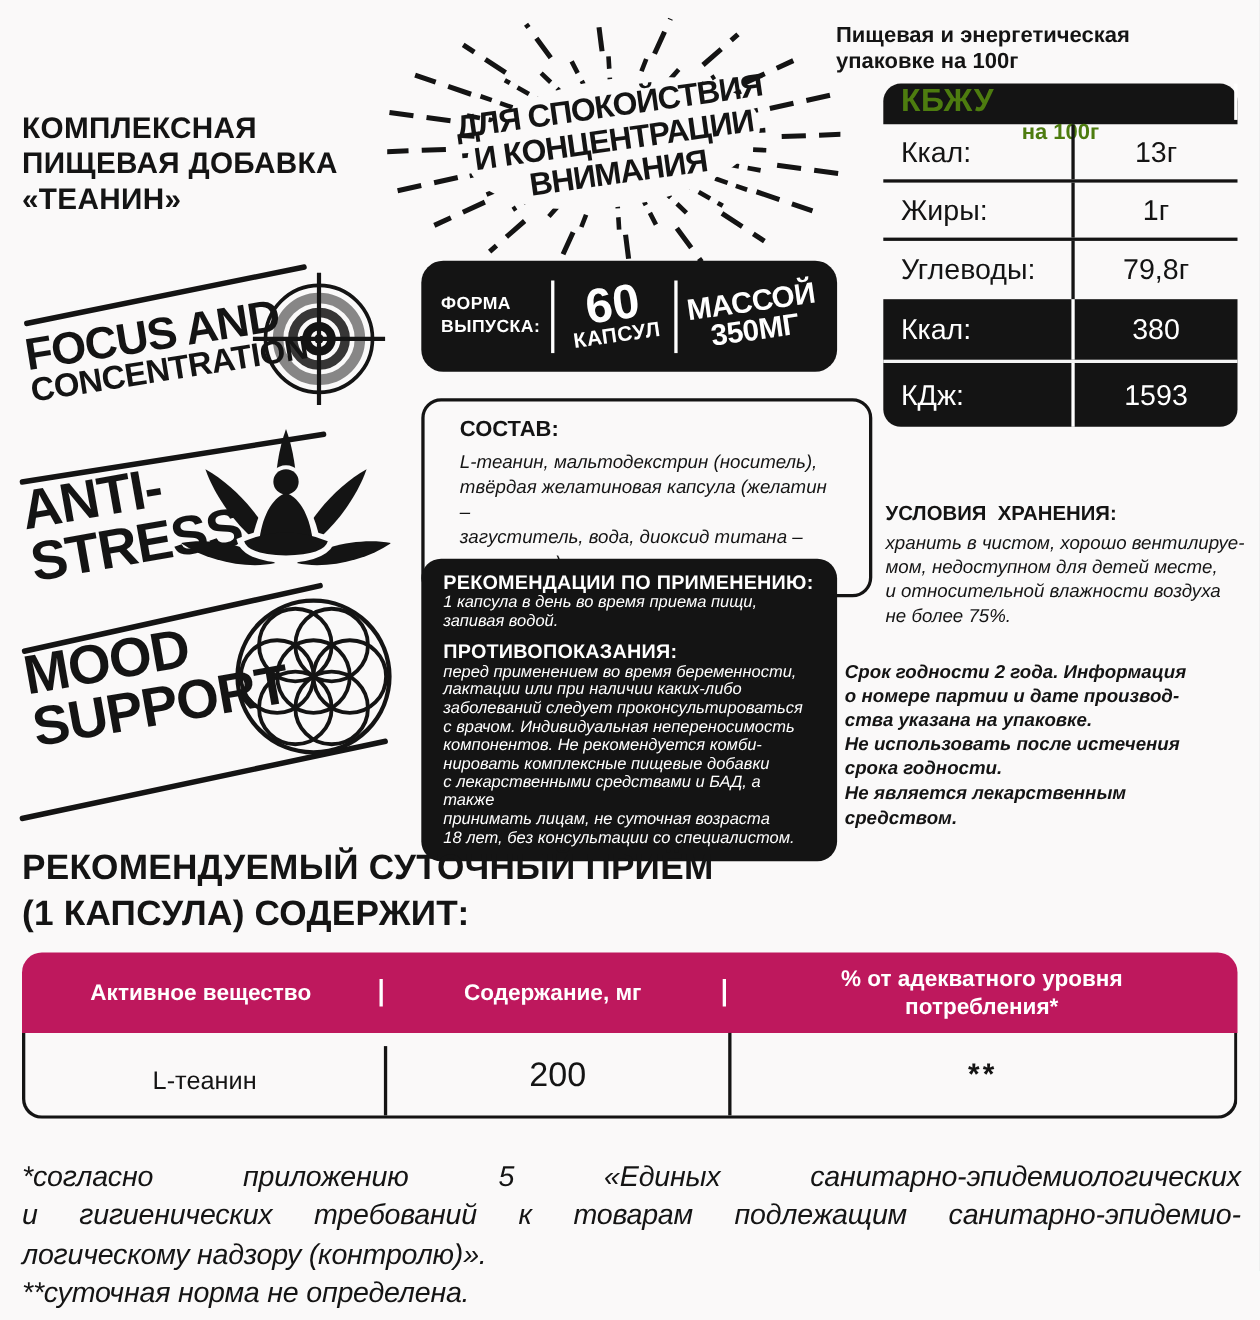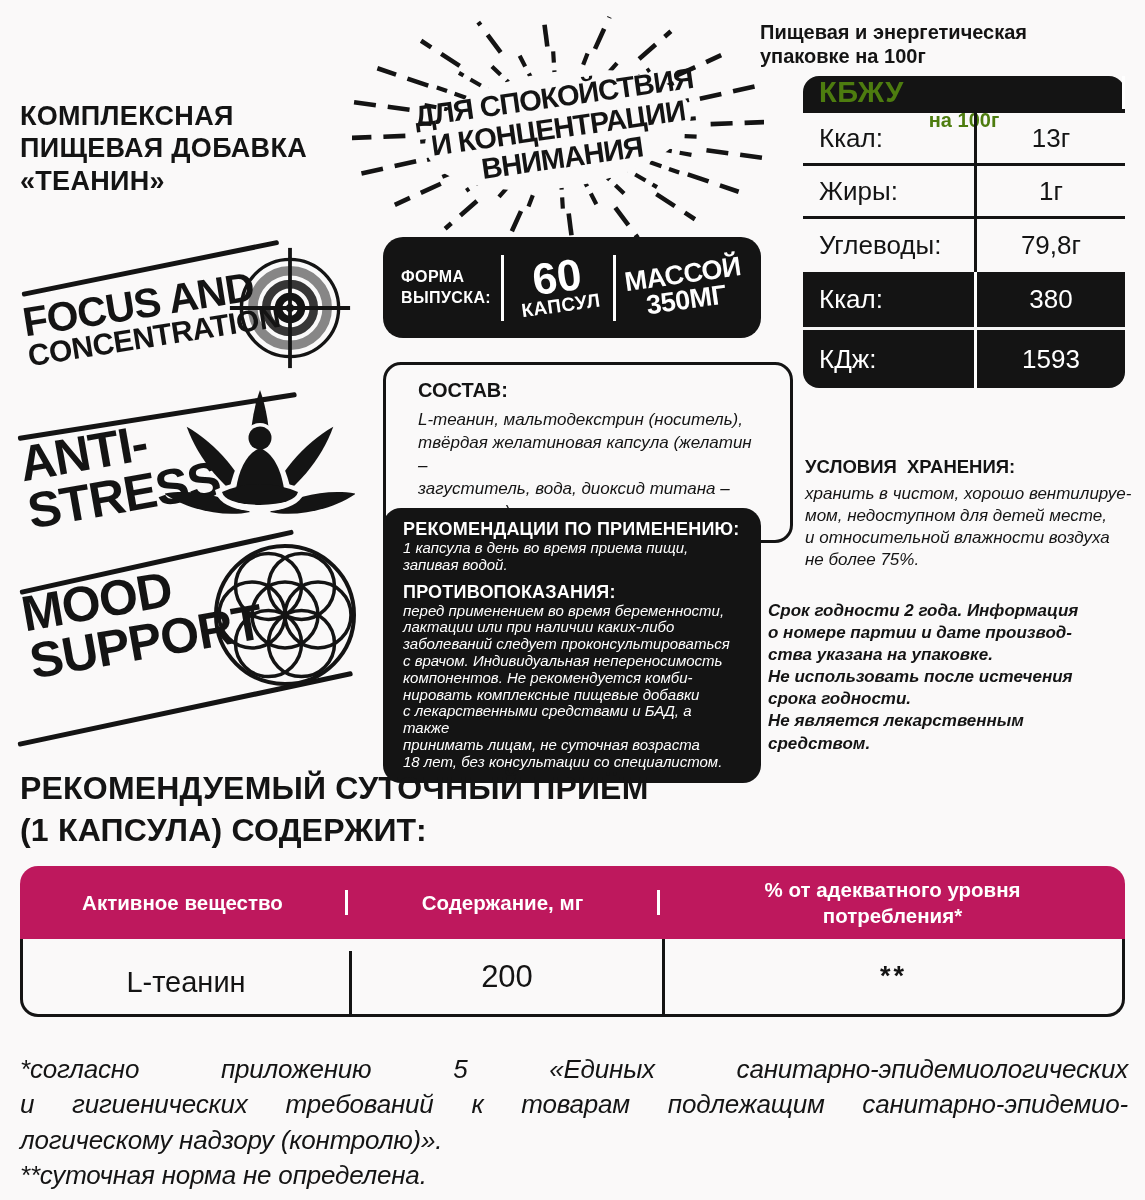--- a/index.html
+++ b/index.html
@@ -86,21 +86,21 @@
             box-sizing:border-box;line-height:1.25;}
   .c1{flex:0 0 328px;}
   .c2{flex:0 0 312px;}
   .c3{flex:1;padding:0 70px;}
   .di-hrow .c1,.di-hrow .c2{border-right:3px solid #fff;}
   .di-brow{display:flex;height:78px;border:3.5px solid #141414;border-top:none;border-radius:0 0 18px 18px;
            box-sizing:border-box;align-items:stretch;}
   .di-brow .c1{flex:0 0 326px;border-right:3.5px solid #141414;}
   .di-brow .c2{flex:0 0 310px;border-right:3.5px solid #141414;}
   .di-bcell{display:flex;align-items:center;justify-content:center;}
-  .sub{font-size:29px;margin-top:12px;}
+  .sub{font-size:23px;margin-top:12px;}
   .amt{font-size:31px;}
   .pct{font-size:27px;letter-spacing:3px;font-weight:700;}
 
   
   .footnotes{position:absolute;left:20px;top:1052px;width:1108px;font-style:italic;font-size:26px;line-height:1.36;letter-spacing:-.2px;}
   .fj{text-align:justify;text-align-last:justify;}
 </style>
 </head>
 <body>
 

